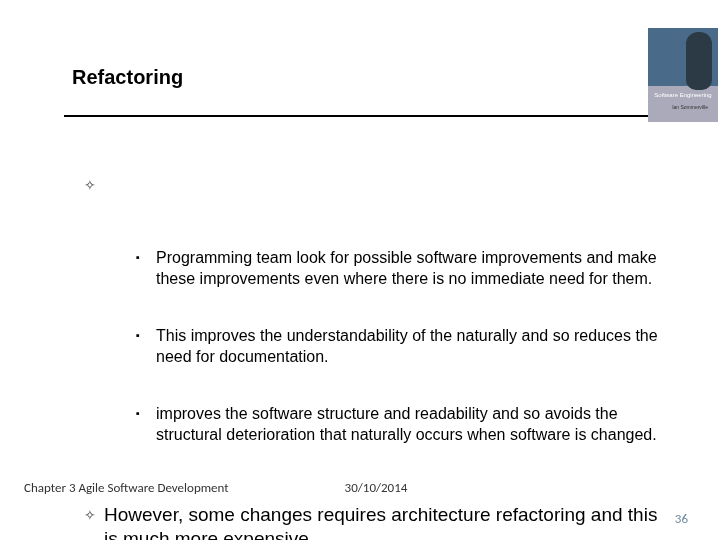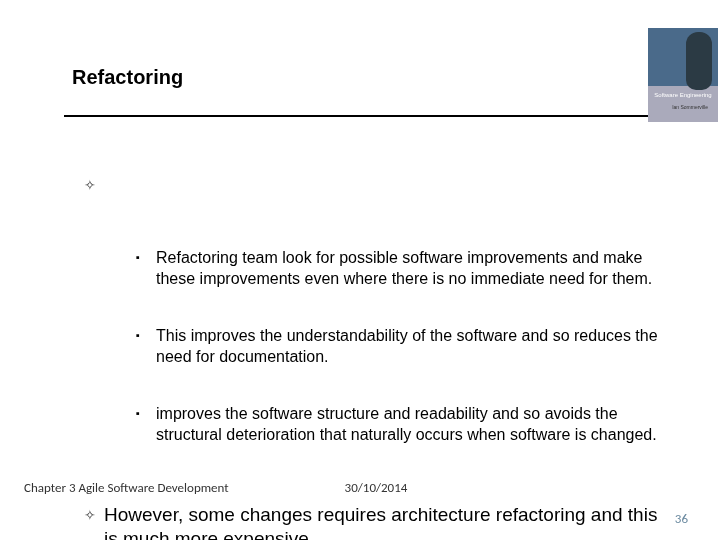--- a/index.html
+++ b/index.html
@@ -38,25 +38,25 @@
   </div>
 
   <div class="body">
     <div class="top-item">
       <div class="diamond">✧</div>
     </div>
 
     <div class="sublist">
       <div class="sub-item">
         <div class="bullet">▪</div>
-        <div class="sub-text">Refactoring team look for possible software improvements and make these improvements even where there is no immediate need for them.</div>
+        <div class="sub-text">Programming team look for possible software improvements and make these improvements even where there is no immediate need for them.</div>
       </div>
       <div class="sub-item">
         <div class="bullet">▪</div>
-        <div class="sub-text">This improves the understandability of the software and so reduces the need for documentation.</div>
+        <div class="sub-text">This improves the understandability of the naturally and so reduces the need for documentation.</div>
       </div>
       <div class="sub-item">
         <div class="bullet">▪</div>
         <div class="sub-text">improves the software structure and readability and so avoids the structural deterioration that naturally occurs when software is changed.</div>
       </div>
     </div>
 
     <div class="top-item">
       <div class="diamond">✧</div>
       <div class="top-text">However, some changes requires architecture refactoring and this is much more expensive.</div>

